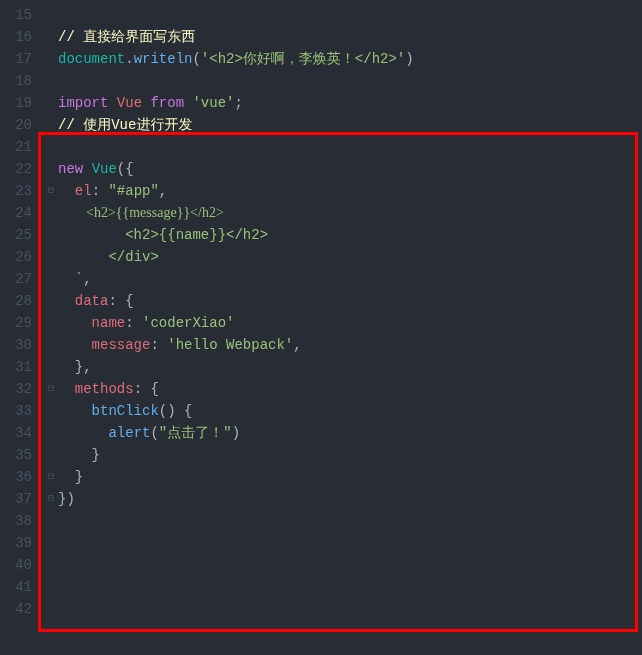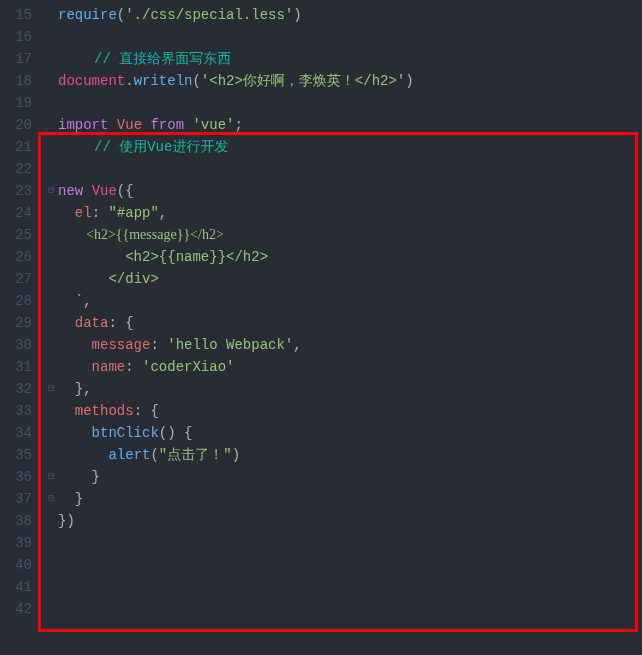--- a/index.html
+++ b/index.html
@@ -68,25 +68,25 @@
   .red-box {
     position: absolute;
     border: 3px solid #ff0000;
     left: 38px;
     top: 132px;
     width: 594px;
     height: 494px;
     pointer-events: none;
   }
   
-  .cmt { color: #14b8a6; font-style: normal; margin-left: 36px; }
+  .cmt { color: #fef9c3; font-style: normal; }
   .kw  { color: #c678dd; }
   .fn  { color: #61afef; }
   .str { color: #98c379; }
-  .id  { color: #ec4899; }
+  .id  { color: #14b8a6; }
   .pr  { color: #e06c75; }
   .pn  { color: #abb2bf; }
 </style>
 </head>
 <body>
 
 <div class="editor">
   <div class="gutter">
       <div class="ln">15</div>
       <div class="ln">16</div>
@@ -141,37 +141,36 @@
       <div class="fc"></div>
       <div class="fc">⊟</div>
       <div class="fc">⊟</div>
       <div class="fc"></div>
       <div class="fc"></div>
       <div class="fc"></div>
       <div class="fc"></div>
       <div class="fc"></div>
     </div>
   <div class="code">
-      <div class="cl"><span style="position: relative;"><span class="fn">require</span><span class="pn">(</span><span class="str">'./css/special.less'</span><span class="pn">)</span></span></div>
       <div class="cl"><span style="position: relative;"></span></div>
       <div class="cl"><span style="position: relative;"><span class="cmt">// 直接给界面写东西</span></span></div>
       <div class="cl"><span style="position: relative;"><span class="id">document</span><span class="pn">.</span><span class="fn">writeln</span><span class="pn">(</span><span class="str">'&lt;h2&gt;你好啊，李焕英！&lt;/h2&gt;'</span><span class="pn">)</span></span></div>
       <div class="cl"><span style="position: relative;"></span></div>
       <div class="cl"><span style="position: relative;"><span class="kw">import</span><span class="pn"> </span><span class="pr">Vue</span><span class="pn"> </span><span class="kw">from</span><span class="pn"> </span><span class="str">'vue'</span><span class="pn">;</span></span></div>
       <div class="cl"><span style="position: relative;"><span class="cmt">// 使用Vue进行开发</span></span></div>
       <div class="cl"><span style="position: relative;"></span></div>
       <div class="cl"><span style="position: relative; font-family: Liberation Mono, monospace;"><span class="kw">new</span><span class="pn"> </span><span class="id">Vue</span><span class="pn">({</span></span></div>
       <div class="cl"><span style="position: relative;">  <span class="pr">el</span><span class="pn">: </span><span class="str">"#app"</span><span class="pn">,</span></span></div>
       <div class="cl"><span style="position: relative; font-family: Liberation Serif, serif;">        <span class="str">&lt;h2&gt;{{message}}&lt;/h2&gt;</span></span></div>
       <div class="cl"><span style="position: relative;">        <span class="str">&lt;h2&gt;{{name}}&lt;/h2&gt;</span></span></div>
       <div class="cl"><span style="position: relative;">      <span class="str">&lt;/div&gt;</span></span></div>
       <div class="cl"><span style="position: relative;">  <span class="str">`</span><span class="pn">,</span></span></div>
       <div class="cl"><span style="position: relative; margin-top: 9px;">  <span class="pr">data</span><span class="pn">: {</span></span></div>
+      <div class="cl"><span style="position: relative;">    <span class="pr">name</span><span class="pn">: </span><span class="str">'coderXiao'</span></span></div>
       <div class="cl"><span style="position: relative;">    <span class="pr">message</span><span class="pn">: </span><span class="str">'hello Webpack'</span><span class="pn">,</span></span></div>
-      <div class="cl"><span style="position: relative;">    <span class="pr">name</span><span class="pn">: </span><span class="str">'coderXiao'</span></span></div>
       <div class="cl"><span style="position: relative;">  <span class="pn">},</span></span></div>
       <div class="cl"><span style="position: relative;">  <span class="pr">methods</span><span class="pn">: {</span></span></div>
       <div class="cl"><span style="position: relative;">    <span class="fn">btnClick</span><span class="pn">() {</span></span></div>
       <div class="cl"><span style="position: relative;">      <span class="fn">alert</span><span class="pn">(</span><span class="str">"点击了！"</span><span class="pn">)</span></span></div>
       <div class="cl"><span style="position: relative;">    <span class="pn">}</span></span></div>
       <div class="cl"><span style="position: relative;">  <span class="pn">}</span></span></div>
       <div class="cl"><span style="position: relative;"><span class="pn">})</span></span></div>
       <div class="cl"><span style="position: relative;"></span></div>
     </div>
 </div>

